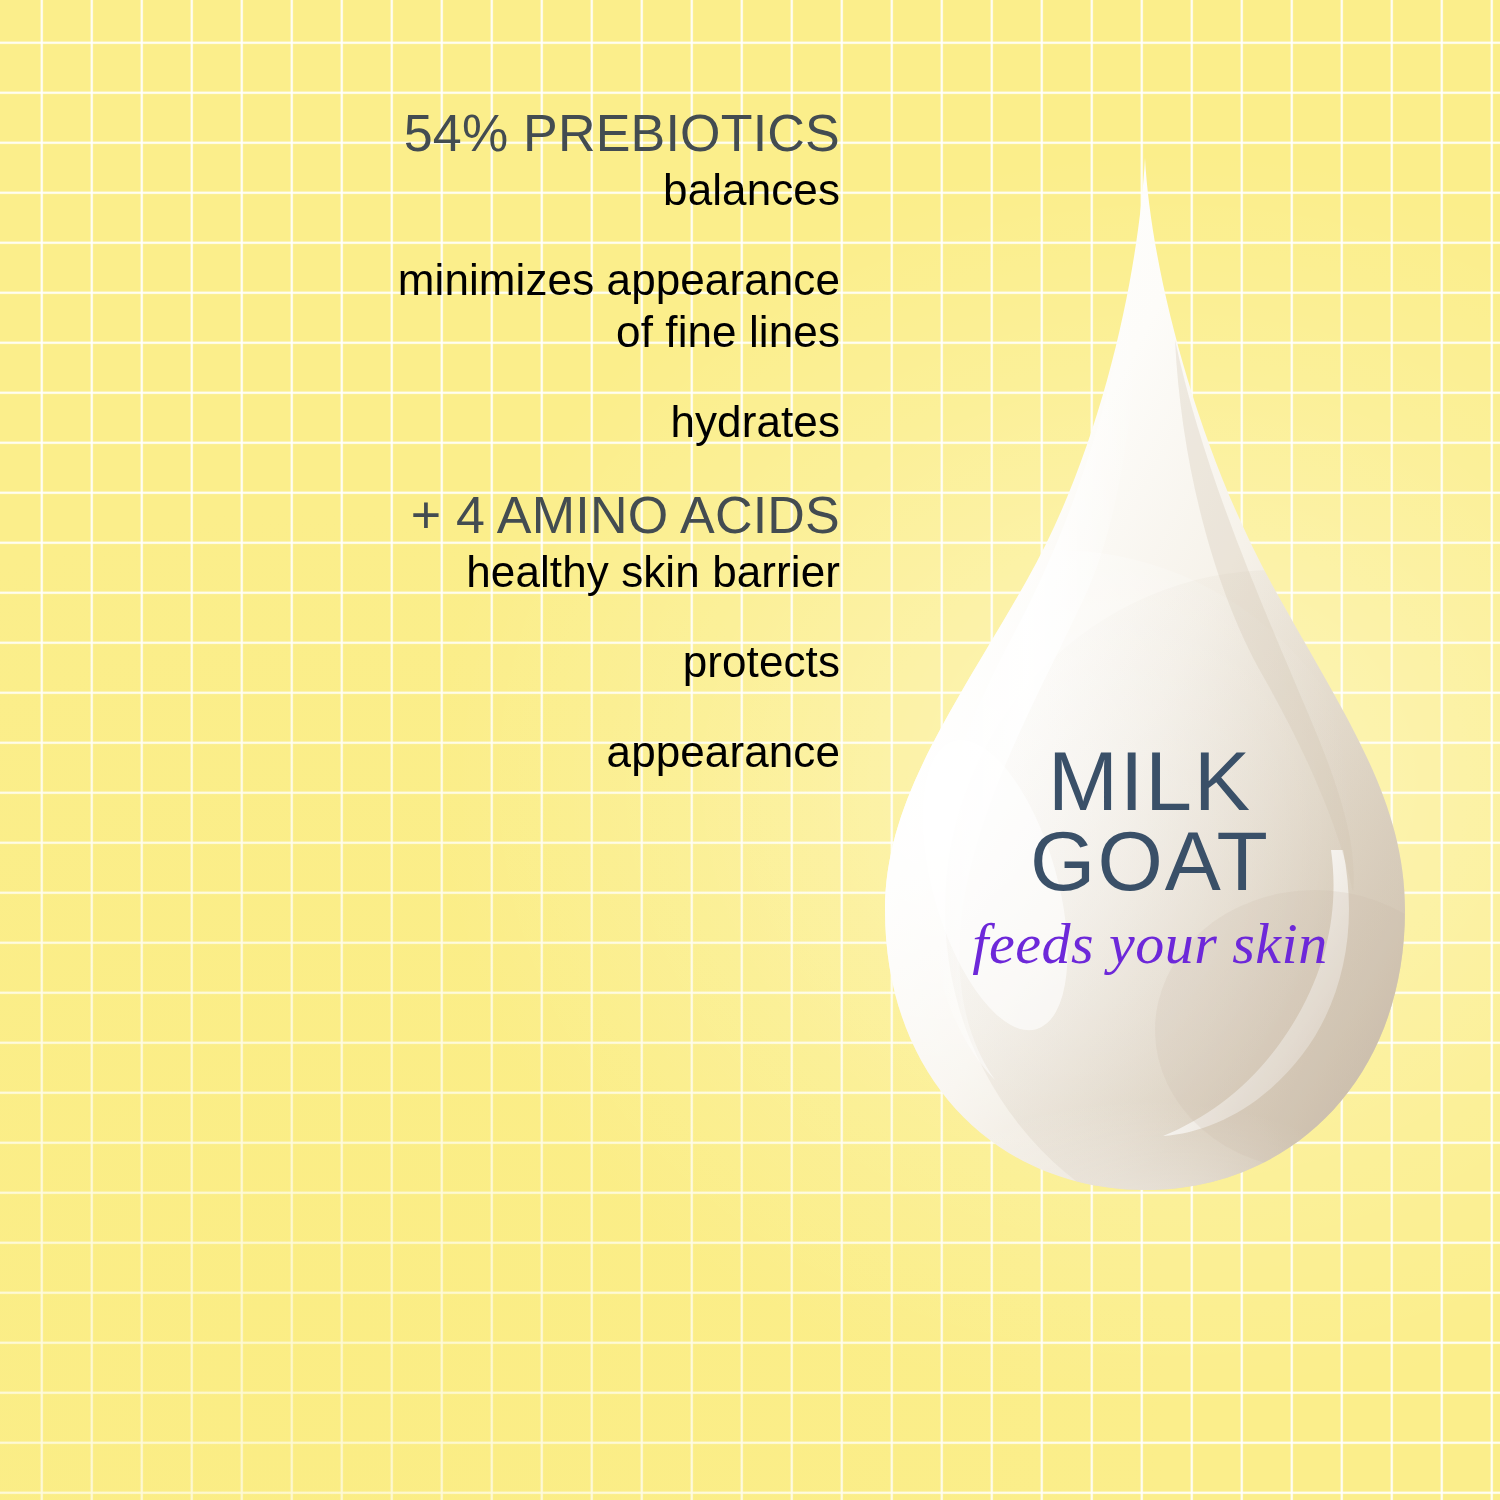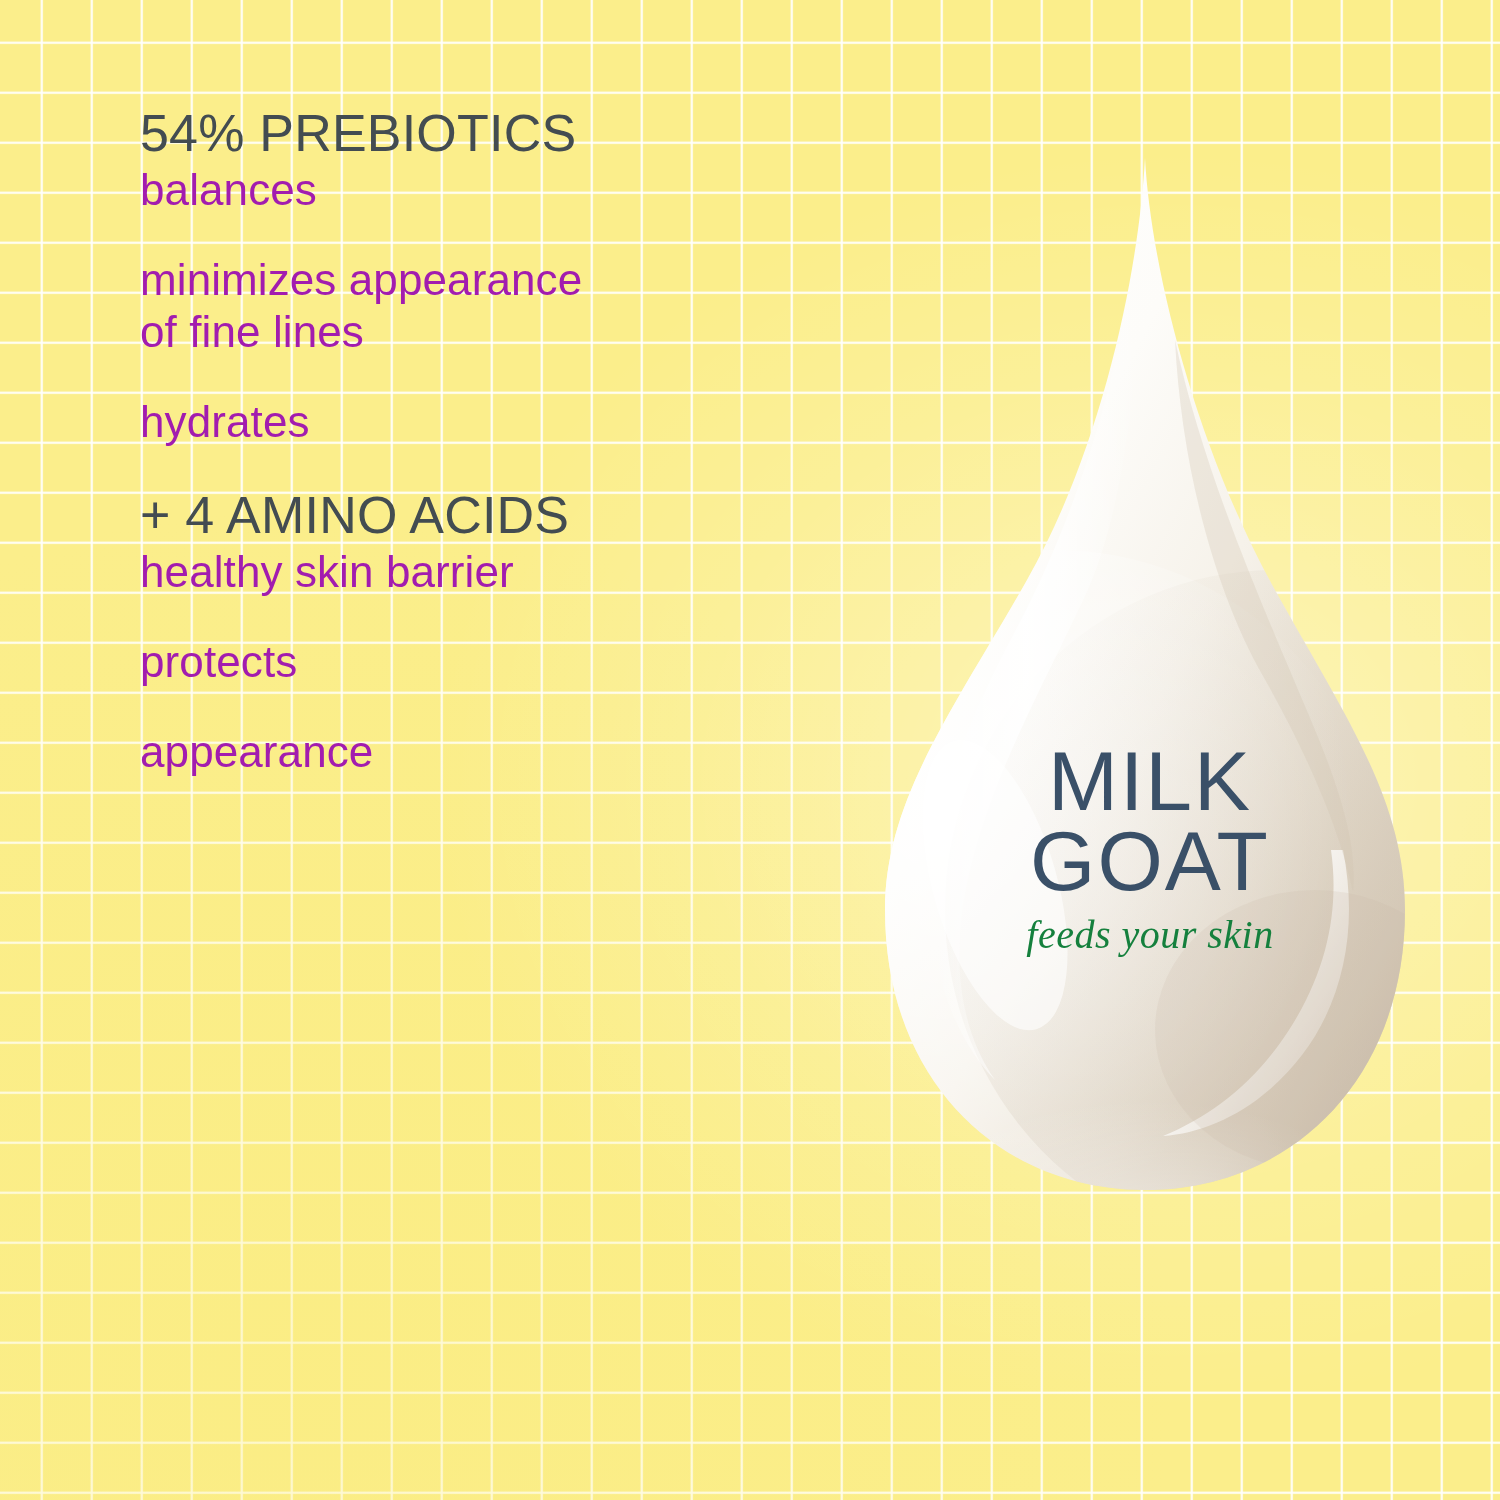--- a/index.html
+++ b/index.html
@@ -36,34 +36,35 @@
       radial-gradient(ellipse 90% 90% at 20% 92%, rgba(250,235,120,0.35) 0%, rgba(250,235,120,0.0) 65%);
     pointer-events: none;
   }
 
   
   #text-column {
     position: absolute;
     left: 140px;
     top: 104px;
     width: 700px;
+    text-align: right;
   }
   .block { margin-bottom: 38px; }
   .block:last-child { margin-bottom: 0; }
   .headline {
     color: #434c51;
     font-size: 52px;
     line-height: 1.12;
     font-weight: 400;
     letter-spacing: 0.2px;
     white-space: pre-line;
     margin: 0;
   }
   .sub {
-    color: #a21caf;
+    color: #000000;
     font-size: 44px;
     line-height: 1.18;
     font-weight: 400;
     letter-spacing: 0.1px;
     white-space: pre-line;
     margin: 2px 0 0 0;
   }
 
   
   #droplet-wrap {
@@ -88,24 +89,24 @@
     color: #3a5068;
     font-size: 84px;
     line-height: 0.95;
     letter-spacing: 2px;
     font-weight: 400;
     display: block;
   }
   #brand-tagline {
     display: block;
     margin-top: 12px;
-    color: #15803d;
+    color: #6d28d9;
     font-family: "Liberation Serif", serif;
     font-style: italic;
-    font-size: 40px;
+    font-size: 58px;
     line-height: 1.05;
     letter-spacing: 0.5px;
   }
 </style>
 </head>
 <body>
 
 <div id="canvas">
 
   <div id="grid-bg"></div>

